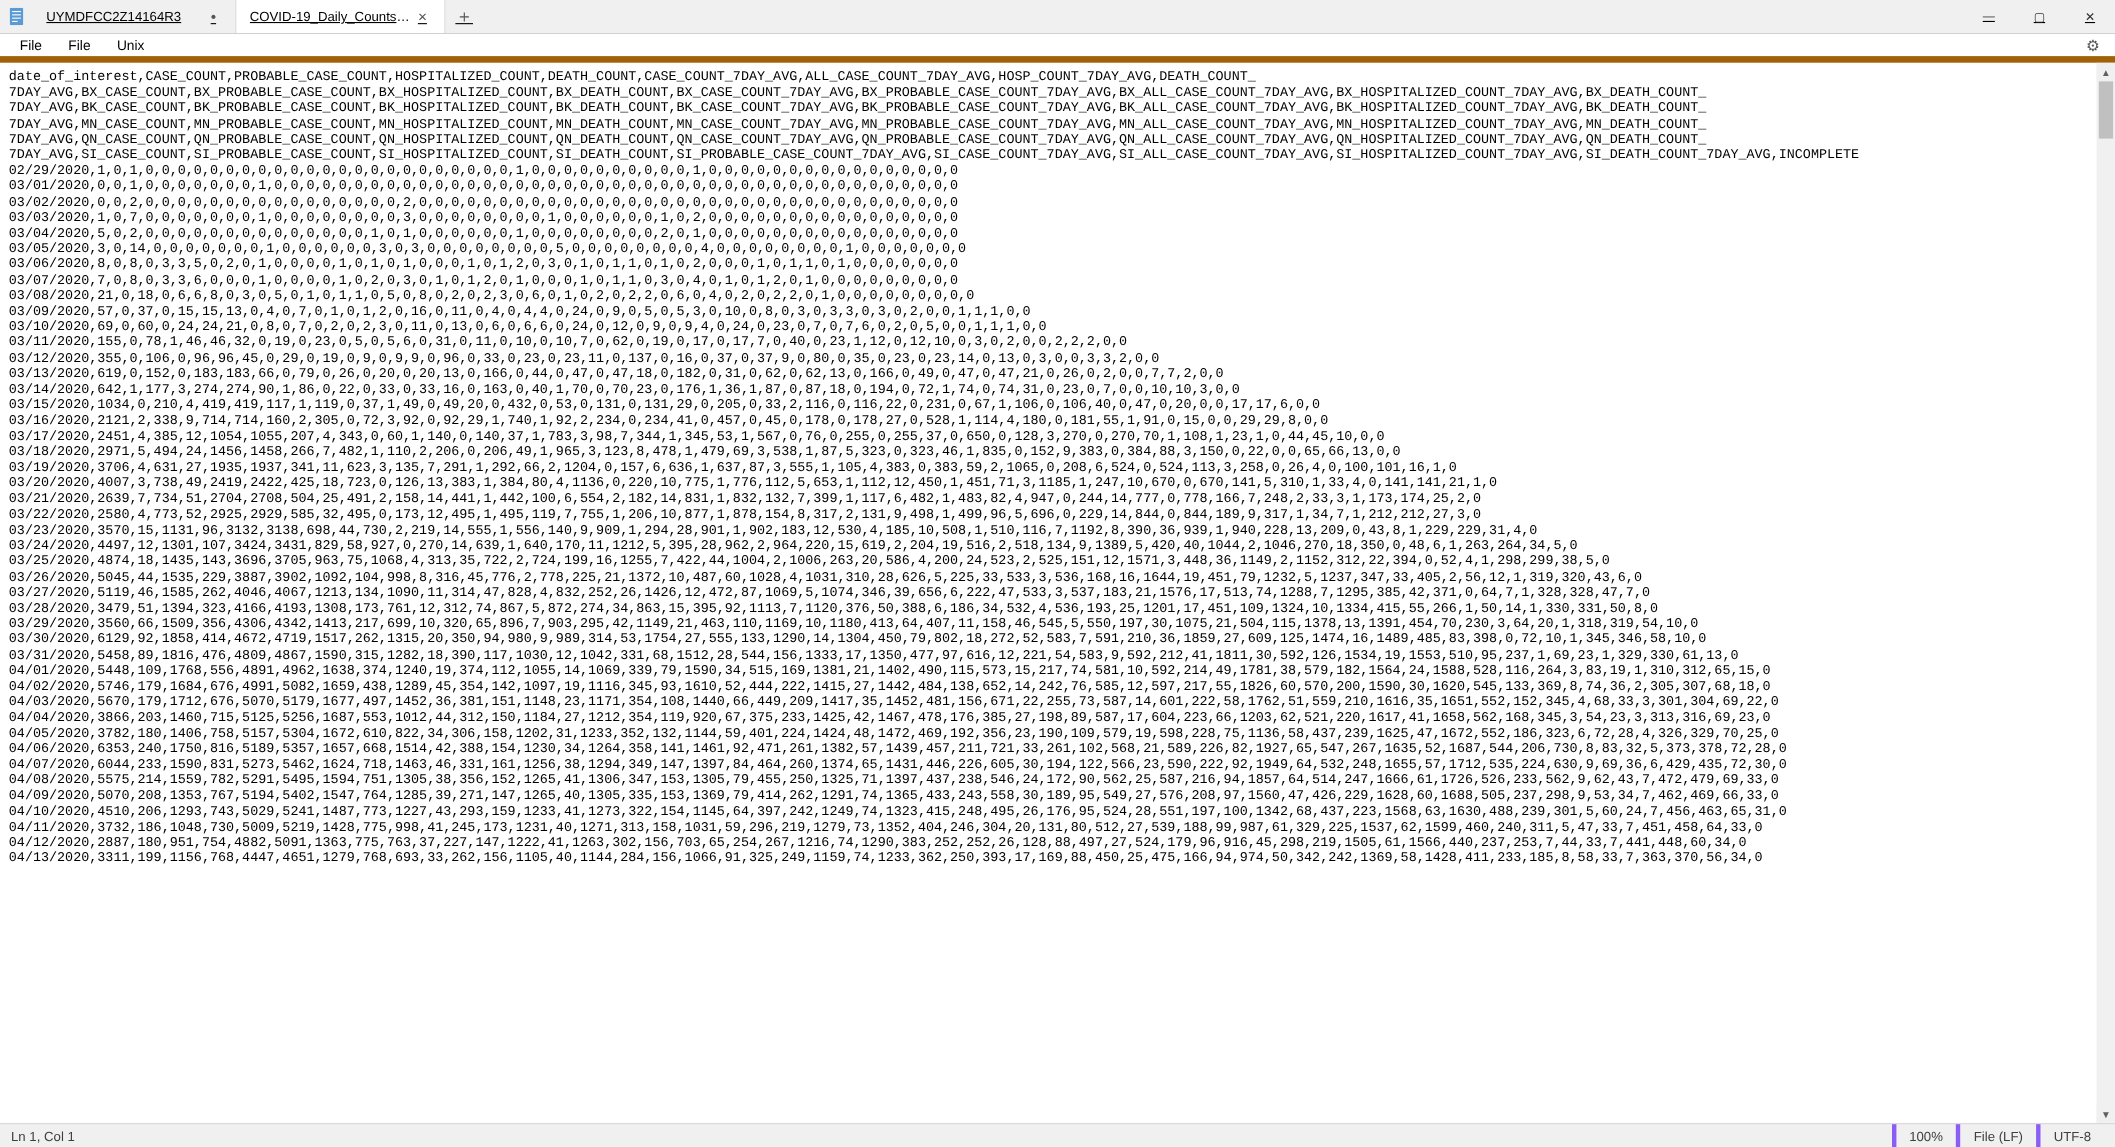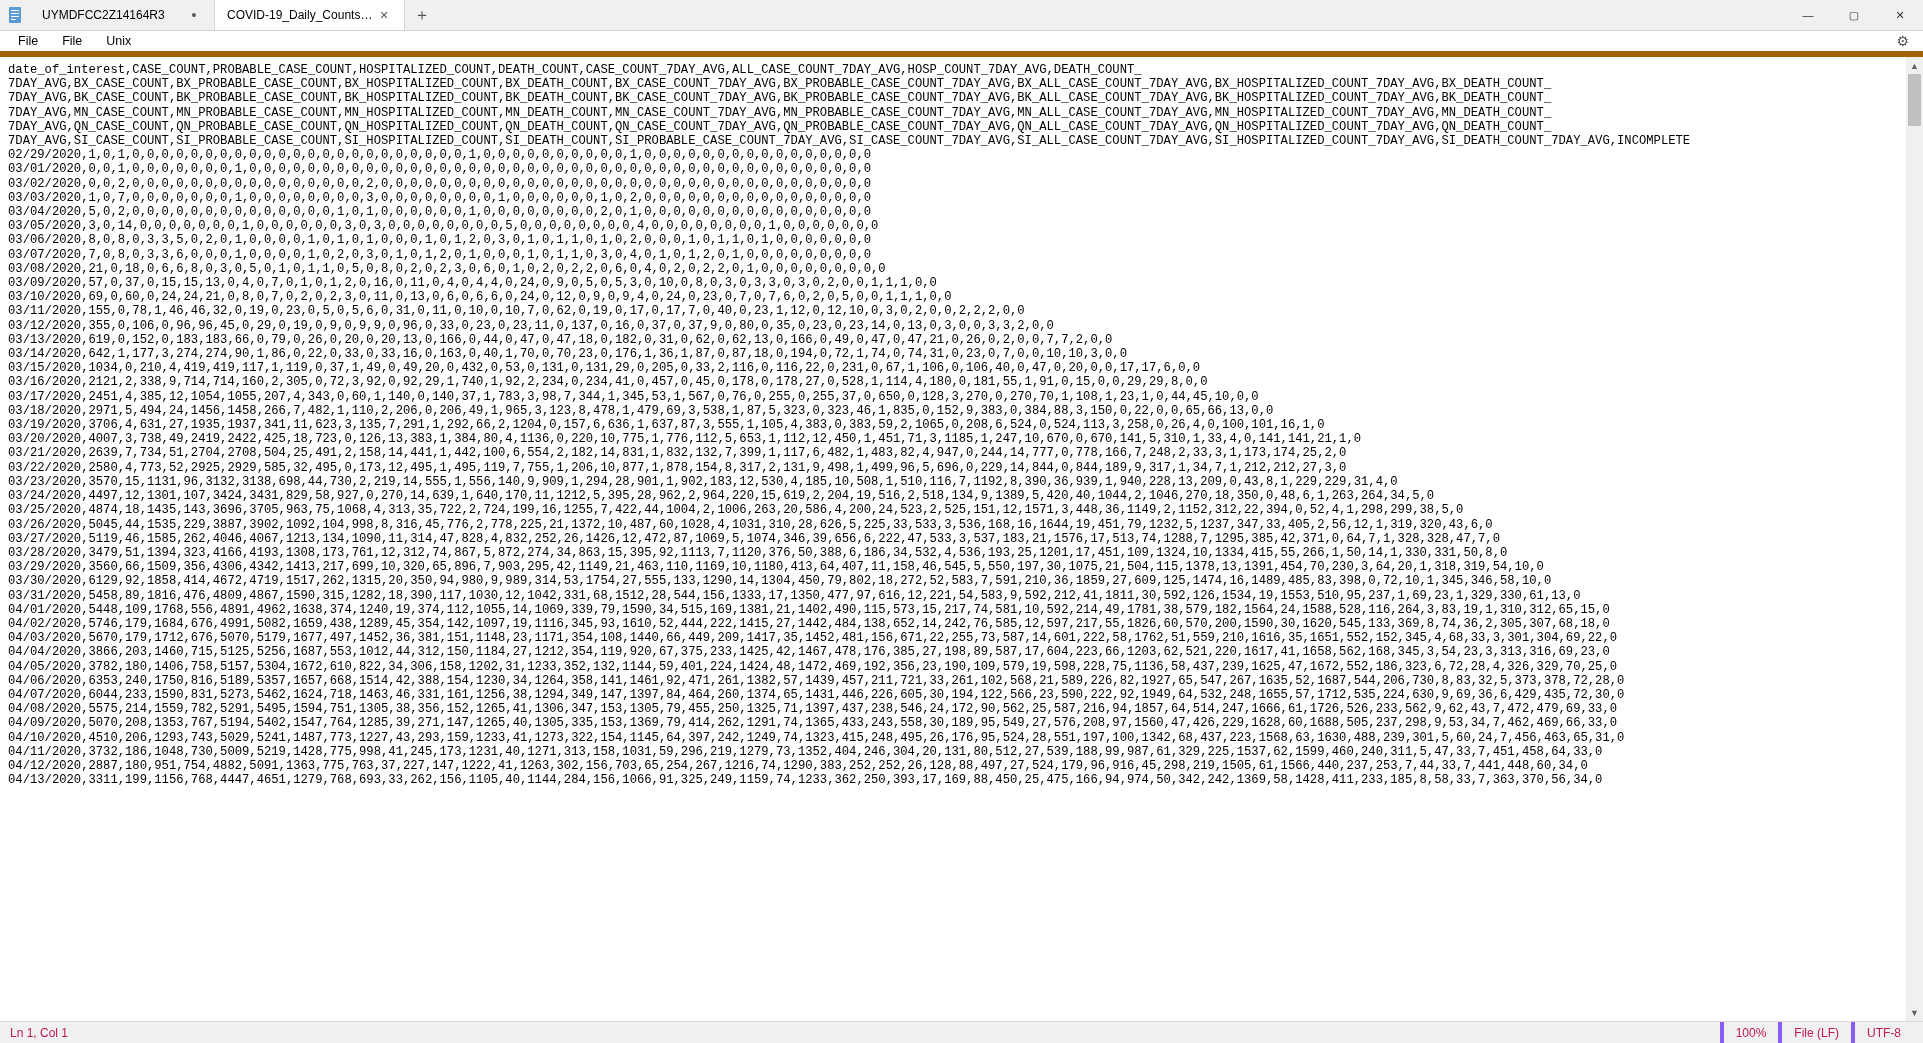--- a/index.html
+++ b/index.html
@@ -13,20 +13,21 @@
       background: #ffffff;
       color: #000000;
       overflow: hidden;
     }
     .titlebar {
       height: 31px;
       background: #f0f0f0;
       border-bottom: 1px solid #d0d0d0;
       display: flex;
       align-items: stretch;
+      text-decoration: underline;
     }
     .tabs-area {
       display: flex;
       align-items: stretch;
       flex: 1;
     }
     .app-icon {
       width: 30px;
       display: flex;
       align-items: center;
@@ -157,21 +158,21 @@
     .scroll-arrow.up { top: 0; }
     .scroll-arrow.down { bottom: 0; }
     .statusbar {
       height: 22px;
       background: #f0f0f0;
       border-top: 1px solid #d8d8d8;
       display: flex;
       align-items: center;
       padding: 0 10px;
       font-size: 12px;
-      color: #be185d;
+      color: #404040;
     }
     .status-left {
       flex: 1;
     }
     .status-section {
       padding: 0 12px;
       border-left: 4px solid #8b5cf6;
       height: 100%;
       display: flex;
       align-items: center;

